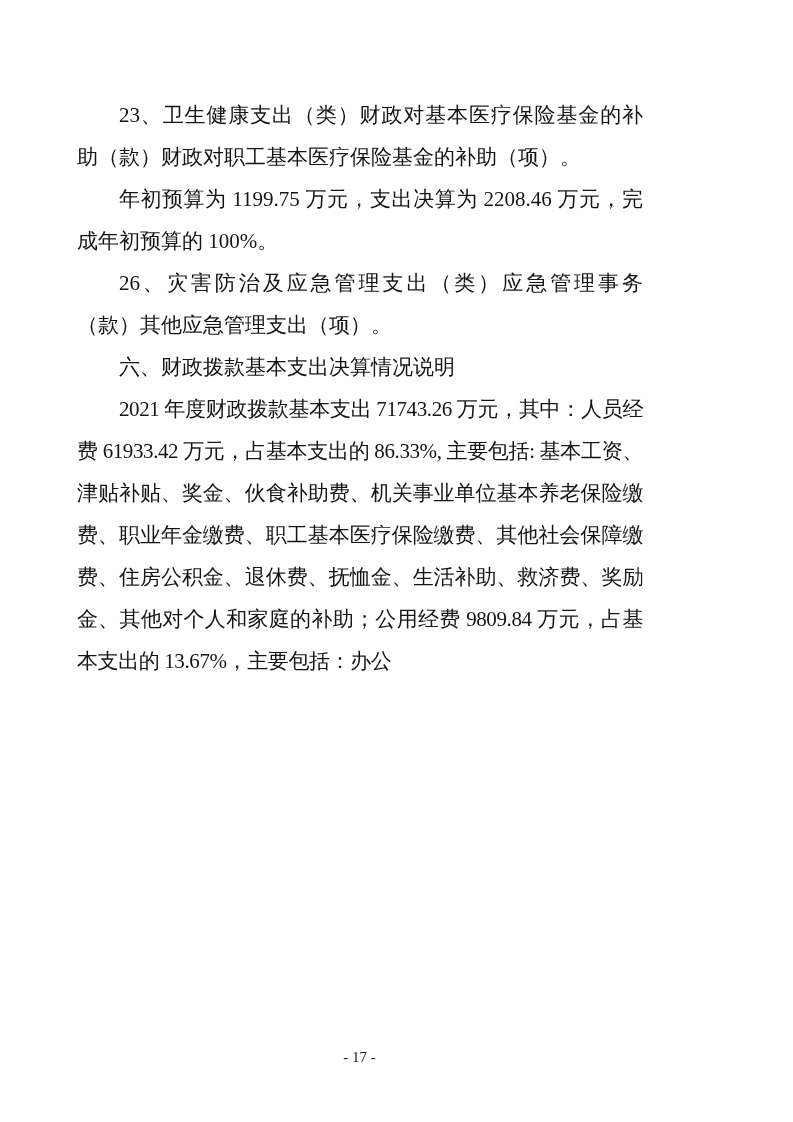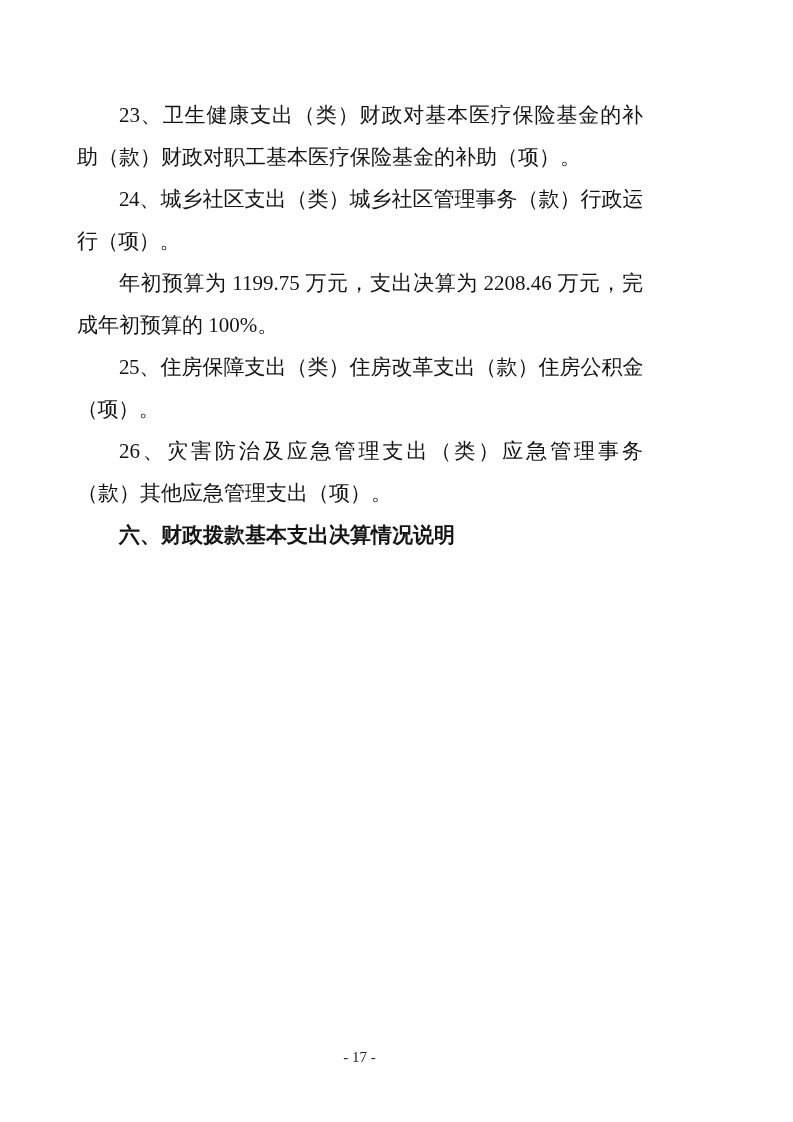--- a/index.html
+++ b/index.html
@@ -21,21 +21,21 @@
   .para {
     margin: 0;
     font-size: 21px;
     line-height: 42px;
     text-align: justify;
     text-justify: inter-ideograph;
     text-indent: 2em;
     word-break: break-all;
   }
   .heading {
-    font-weight: bold;
+    font-weight: normal;
   }
   .tight {
     letter-spacing: -0.4px;
   }
   .footer {
     position: absolute;
     left: 0;
     right: 0;
     bottom: 56px;
     text-align: center;
@@ -45,28 +45,27 @@
   }
 </style>
 </head>
 <body>
 
 <div class="page">
 
   <p class="para">23、卫生健康支出（类）财政对基本医疗保险基金的补助（款）财政对职工基本医疗保险基金的补助（项）。</p>
 
 
-  <p class="para tight">24、城乡社区支出（类）城乡社区管理事务（款）行政运行（项）。</p>
 
   <p class="para">年初预算为 1199.75 万元，支出决算为 2208.46 万元，完成年初预算的 100%。</p>
 
-  <p class="para tight">25、住房保障支出（类）住房改革支出（款）住房公积金（项）。</p>
 
 
   <p class="para">26、灾害防治及应急管理支出（类）应急管理事务（款）其他应急管理支出（项）。</p>
 
 
   <p class="para heading">六、财政拨款基本支出决算情况说明</p>
 
+  <p class="para tight">2021 年度财政拨款基本支出 71743.26 万元，其中：人员经费 61933.42 万元，占基本支出的 86.33%, 主要包括: 基本工资、津贴补贴、奖金、伙食补助费、机关事业单位基本养老保险缴费、职业年金缴费、职工基本医疗保险缴费、其他社会保障缴费、住房公积金、退休费、抚恤金、生活补助、救济费、奖励金、其他对个人和家庭的补助；公用经费 9809.84 万元，占基本支出的 13.67%，主要包括：办公</p>
 
   <div class="footer">- 17 -</div>
 
 </div>
 
 </body></html>

